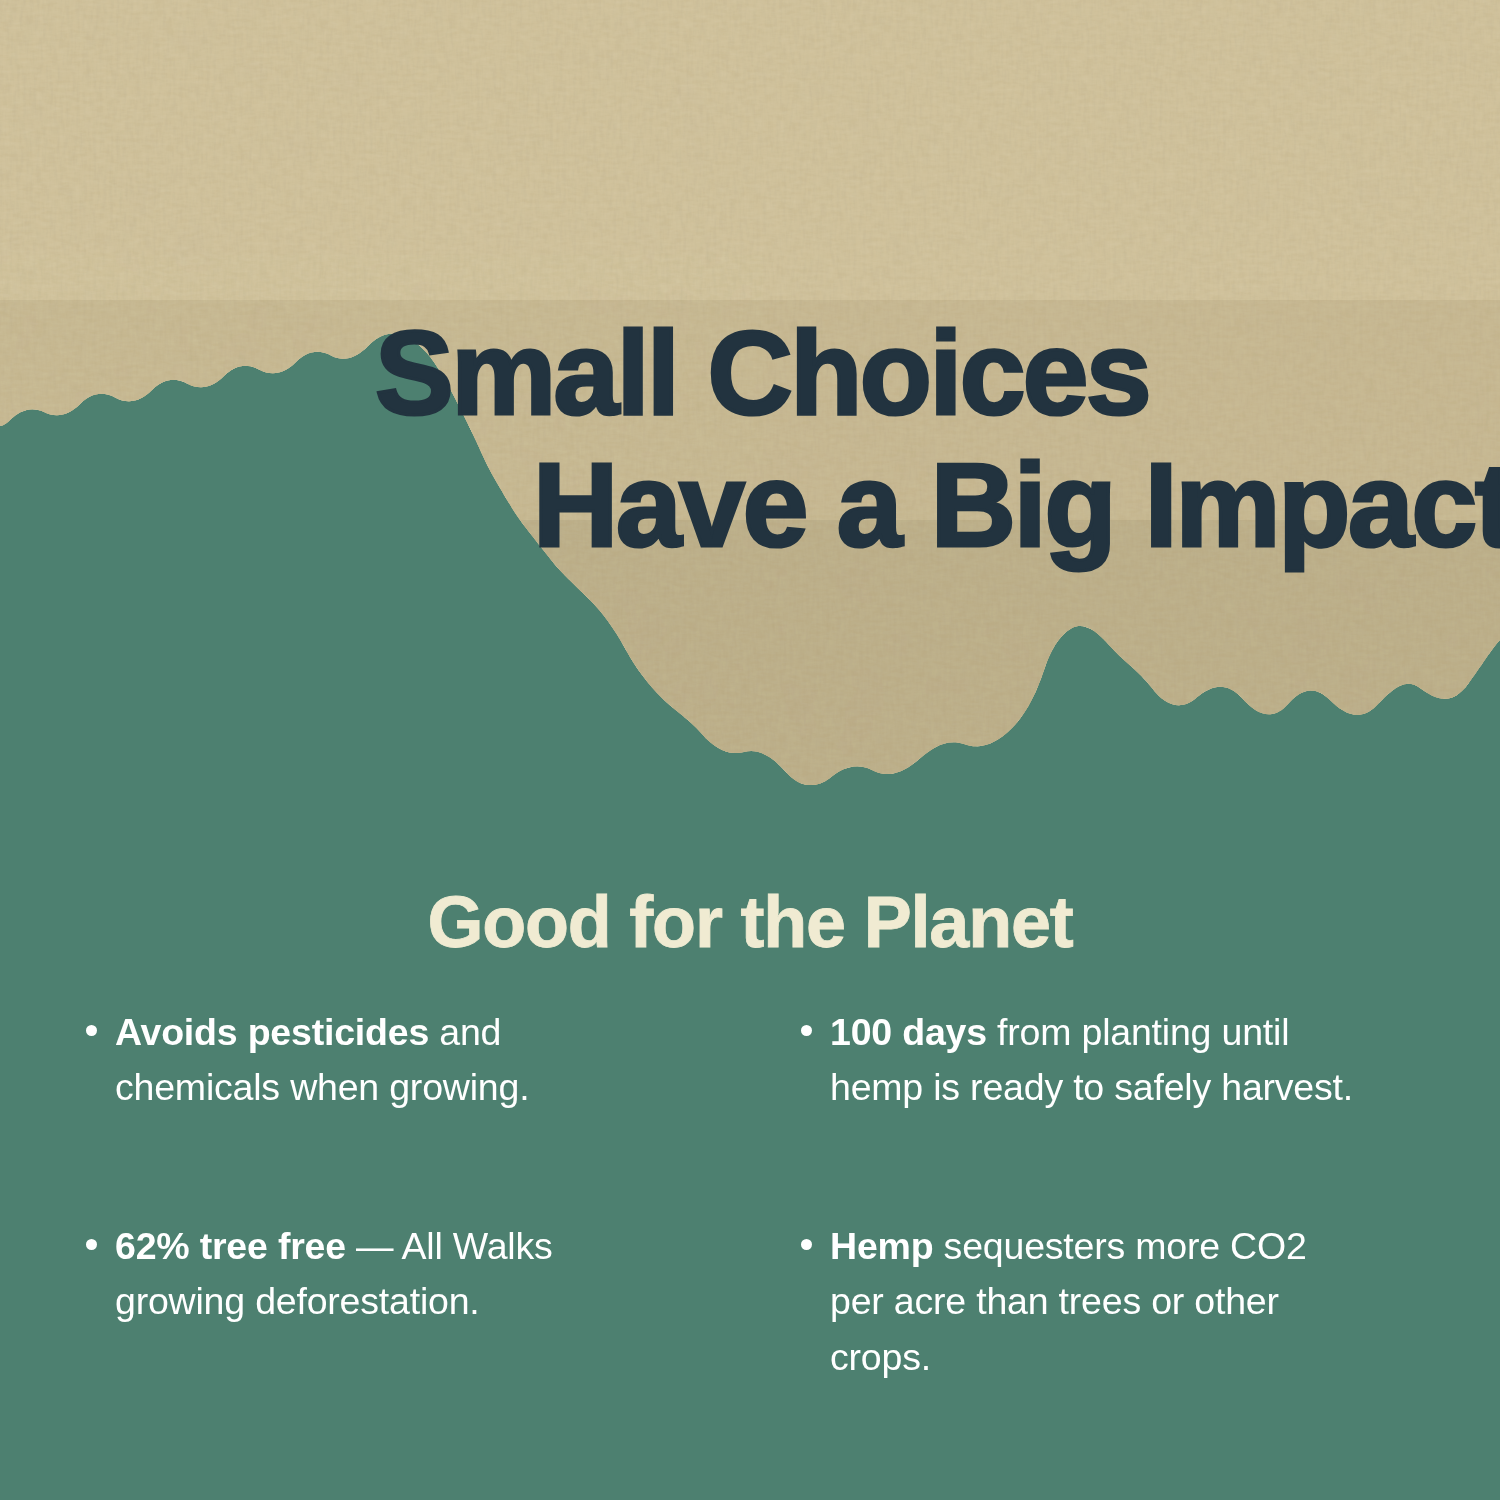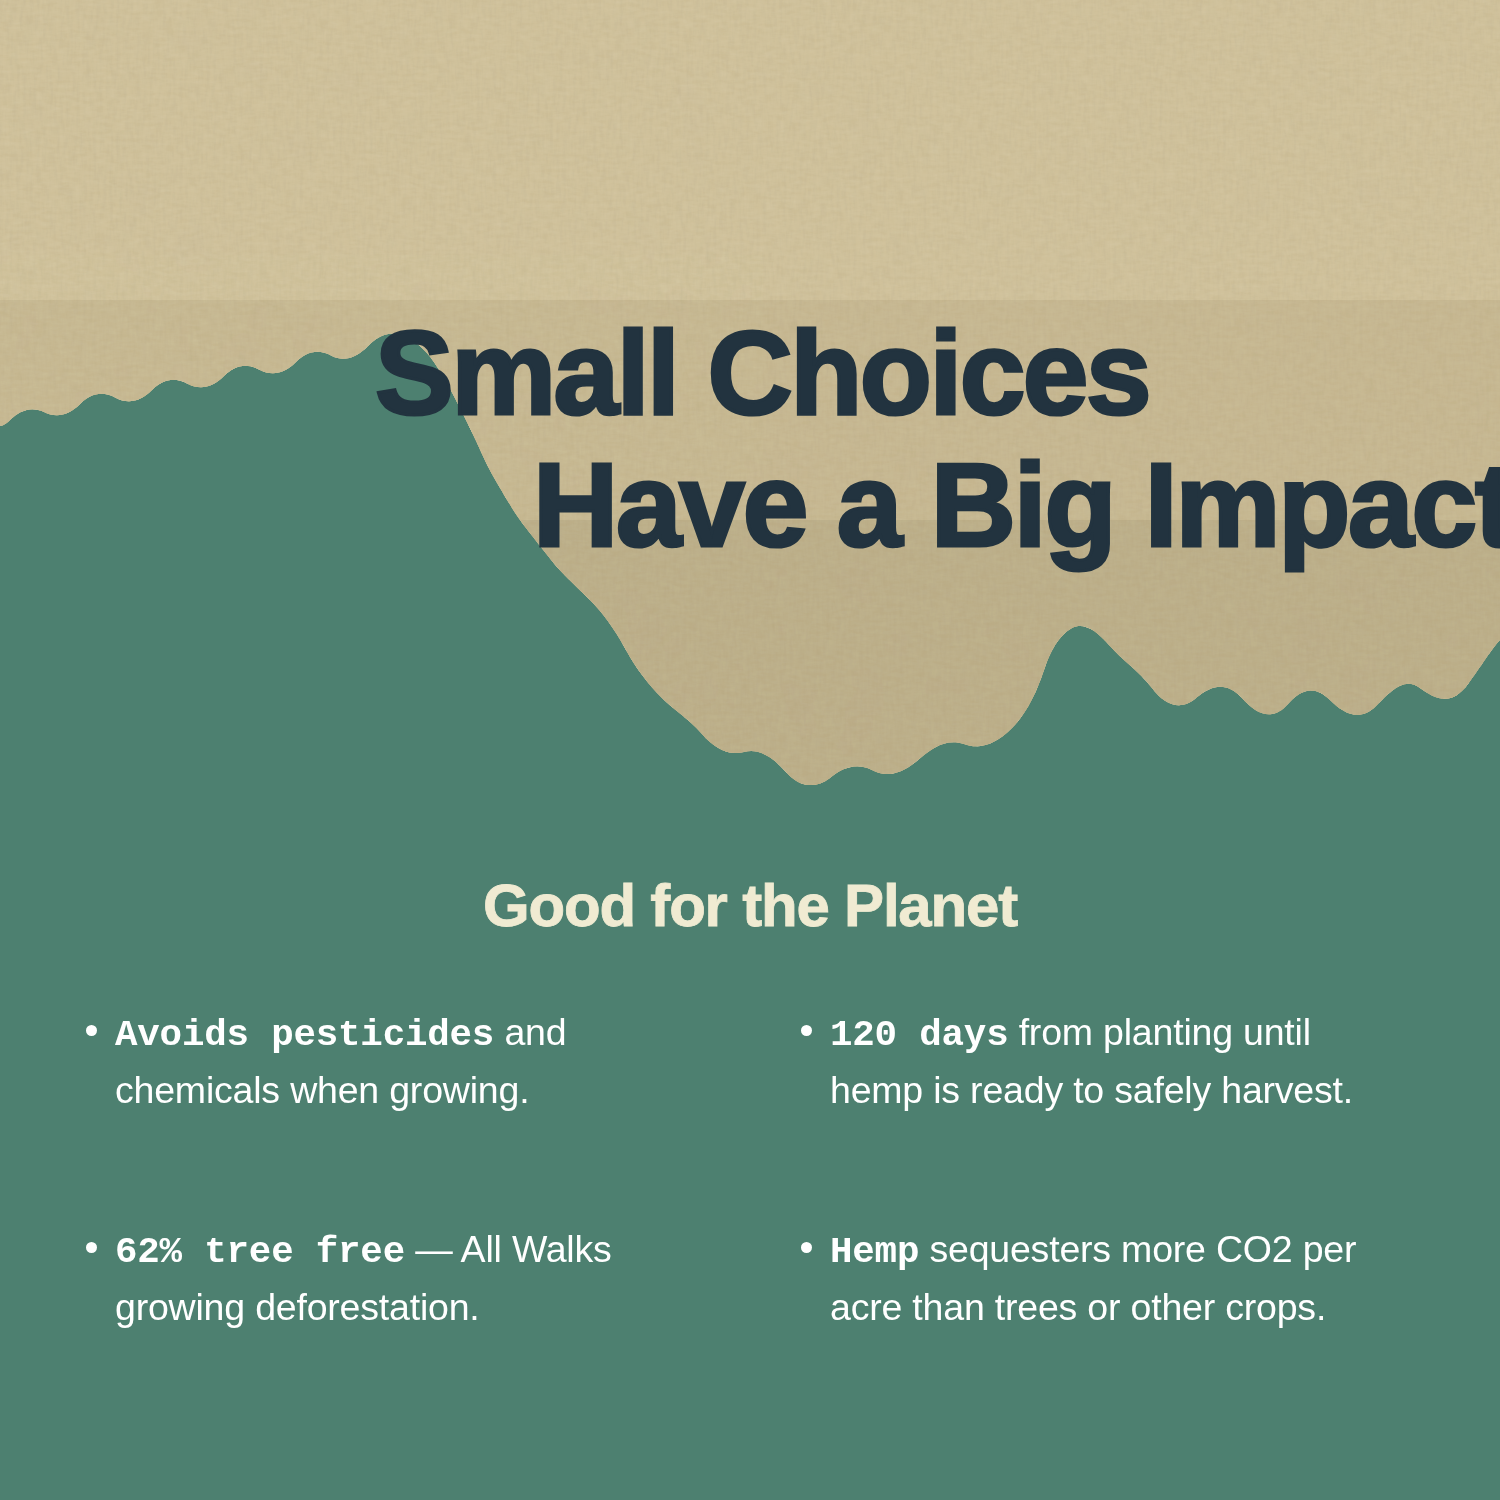--- a/index.html
+++ b/index.html
@@ -54,21 +54,21 @@
   
   #section-heading {
     position: absolute;
     left: 0;
     top: 826px;
     width: 1500px;
     text-align: center;
     z-index: 5;
     color: #f0ebd2;
     font-weight: 700;
-    font-size: 60px;
+    font-size: 72px;
     line-height: 1.0;
     letter-spacing: -1.2px;
     -webkit-text-stroke: 0.8px #f0ebd2;
     white-space: nowrap;
   }
 
   
   #benefits {
     position: absolute;
     left: 86px;
@@ -97,21 +97,20 @@
     background: #ffffff;
     margin-top: 20px;
     margin-right: 18px;
   }
   .benefit .benefit-text {
     flex: 1 1 auto;
     max-width: 540px;
   }
   .benefit .lead {
     font-weight: 700;
-    font-family: Liberation Mono, monospace;
   }
 </style>
 </head>
 <body>
 
 <div id="poster">
 
   <div id="hemp-layer">
     <svg id="hemp-svg" viewBox="0 0 1500 820" preserveAspectRatio="none" xmlns="http://www.w3.org/2000/svg" aria-hidden="true">
       <defs>
@@ -261,21 +260,21 @@
 
   <div id="benefits">
 
     <div class="benefit">
       <span class="bullet-dot"></span>
       <span class="benefit-text"><span class="lead">Avoids pesticides</span><span class="rest"> and chemicals when growing.</span></span>
     </div>
 
     <div class="benefit">
       <span class="bullet-dot"></span>
-      <span class="benefit-text"><span class="lead">120 days</span><span class="rest"> from planting until hemp is ready to safely harvest.</span></span>
+      <span class="benefit-text"><span class="lead">100 days</span><span class="rest"> from planting until hemp is ready to safely harvest.</span></span>
     </div>
 
     <div class="benefit">
       <span class="bullet-dot"></span>
       <span class="benefit-text"><span class="lead">62% tree free</span><span class="rest"> — All Walks growing deforestation.</span></span>
     </div>
 
     <div class="benefit">
       <span class="bullet-dot"></span>
       <span class="benefit-text"><span class="lead">Hemp</span><span class="rest"> sequesters more CO2 per acre than trees or other crops.</span></span>

